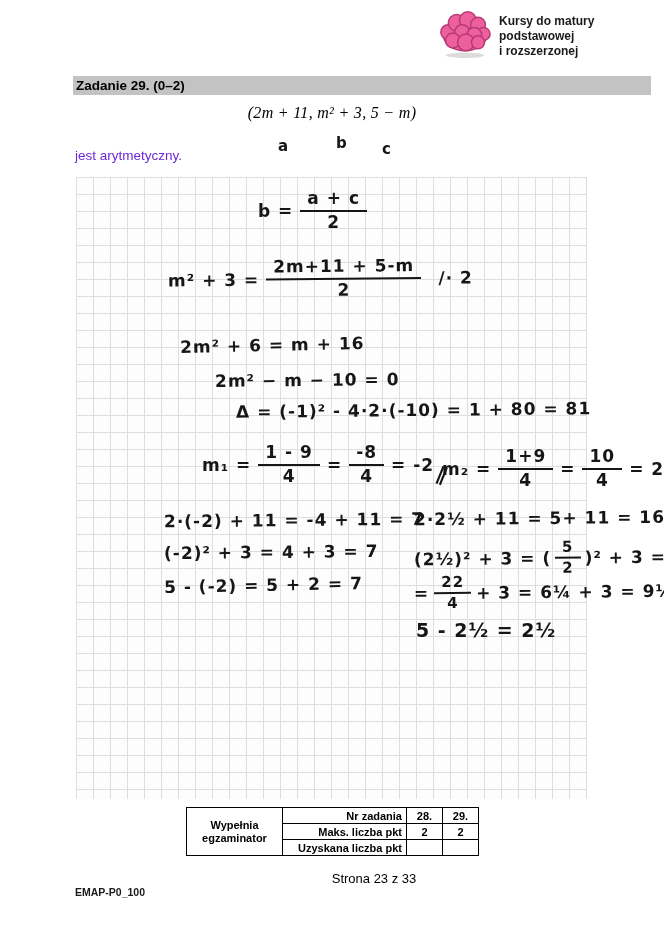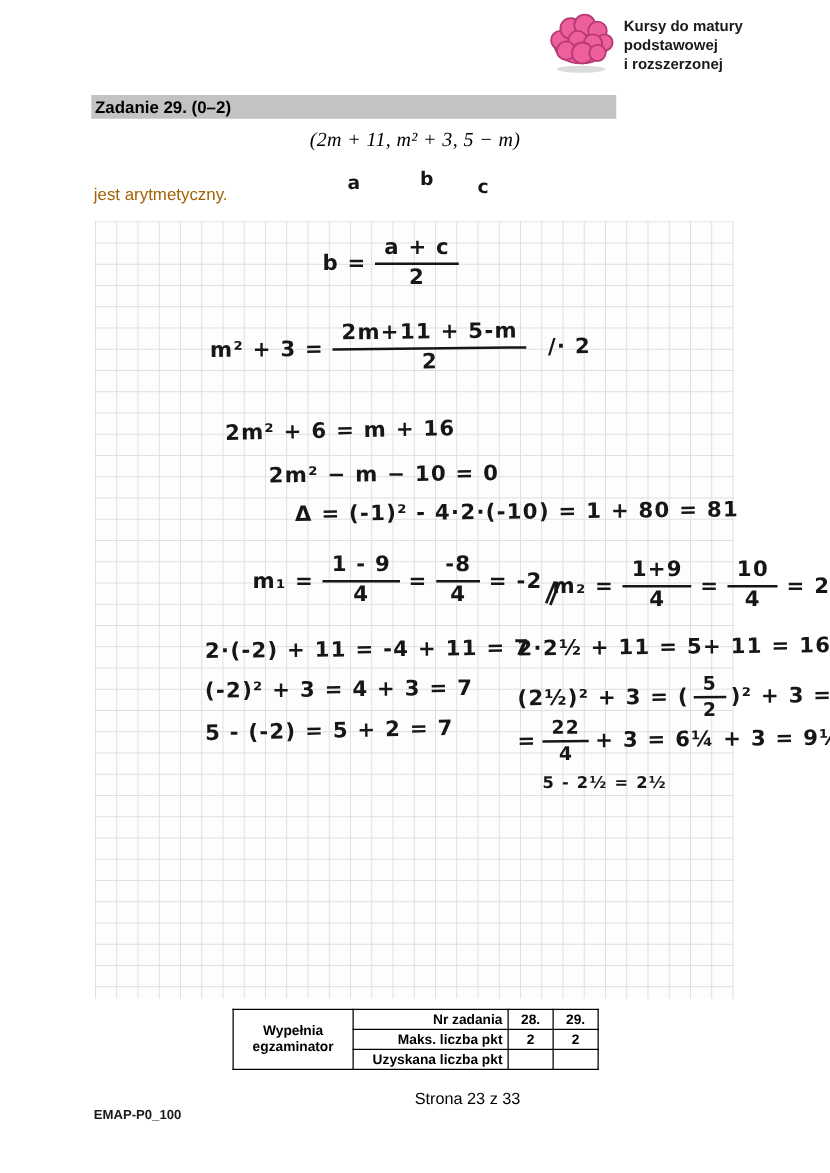--- a/index.html
+++ b/index.html
@@ -11,31 +11,31 @@
 
   
   #logo { position:absolute; top:8px; left:437px; width:225px; display:flex; align-items:flex-start; }
   #logo .brain-wrap { width:56px; margin-right:6px; }
   #logo .text-col { padding-top:6px; }
   .logo-title { font-size:19px; font-weight:bold; color:#8b8b8b; letter-spacing:0.2px; line-height:22px; }
   .logo-sub { font-size:12px; font-weight:bold; color:#1a1a1a; line-height:15px; }
 
   
   .task-header {
-    position:absolute; left:73px; top:76px; width:420px; height:19px;
+    position:absolute; left:73px; top:76px; width:578px; height:19px;
     background:#c3c3c3; font-size:13.5px; font-weight:bold; line-height:19px;
     padding-left:3px; color:#000;
   }
   .task-prompt { position:absolute; left:75px; top:96px; font-size:13.5px; color:#000; }
   .task-sequence {
     position:absolute; left:0; top:104px; width:664px; text-align:center;
     font-family:"Liberation Serif", serif; font-style:italic; font-size:16px; color:#000;
     letter-spacing:0.3px;
   }
-  .task-suffix { position:absolute; left:75px; top:148px; font-size:13.5px; color:#a16207; }
+  .task-suffix { position:absolute; left:75px; top:148px; font-size:13.5px; color:#6d28d9; }
 
   
   .hw {
     font-family:"DejaVu Sans", sans-serif; font-weight:bold; color:#161616;
     letter-spacing:1px; font-size:17px; white-space:nowrap;
   }
   .hw-label { position:absolute; font-size:15px; }
 
   
   #grid-area {
@@ -176,21 +176,21 @@
 
     <div class="work-line hw tilt-s" style="left:338px; top:396px; gap:5px;">
       <span>=</span>
       <span class="frac frac-sm">
         <span class="num">22</span>
         <span class="den">4</span>
       </span>
       <span>+ 3 = 6¼ + 3 = 9¼</span>
     </div>
 
-    <div class="work-line hw" style="left:358px; top:442px; font-size:13px;">5 - 2½ =  2½</div>
+    <div class="work-line hw" style="left:340px; top:442px; font-size:19px;">5 - 2½ =  2½</div>
 
   </div>
 
   <table id="examiner-table">
     <tbody>
         <tr>
       <td class="cell-left" rowspan="3">
         <span>Wypełnia</span><br>
         <span>egzaminator</span>
       </td>

